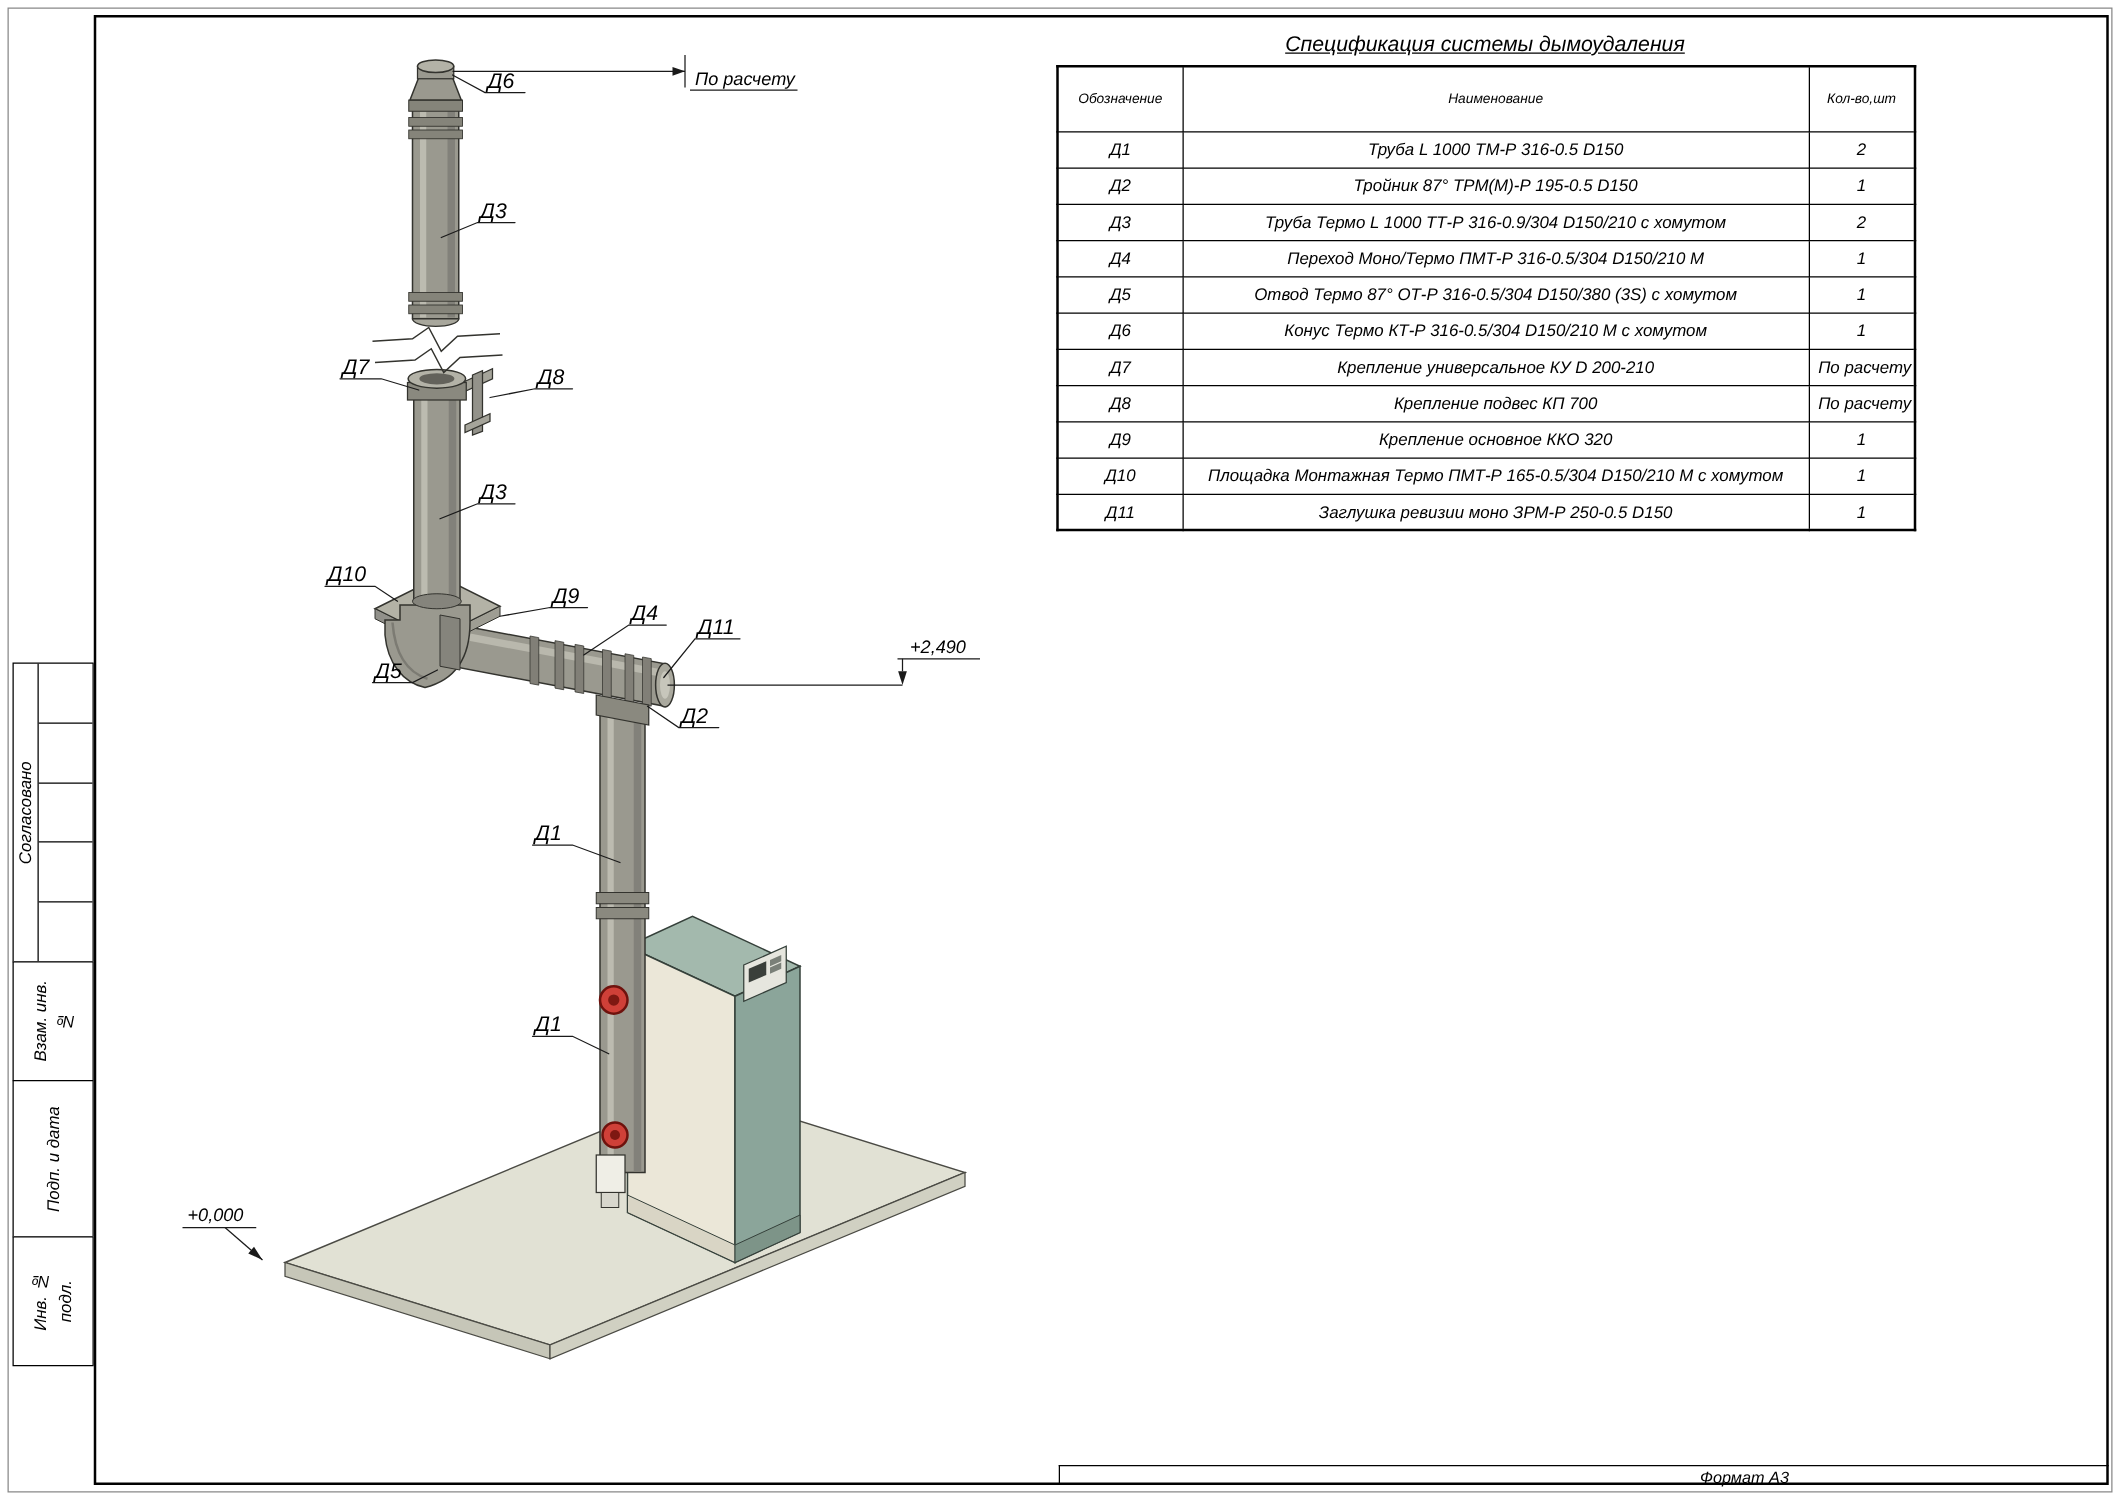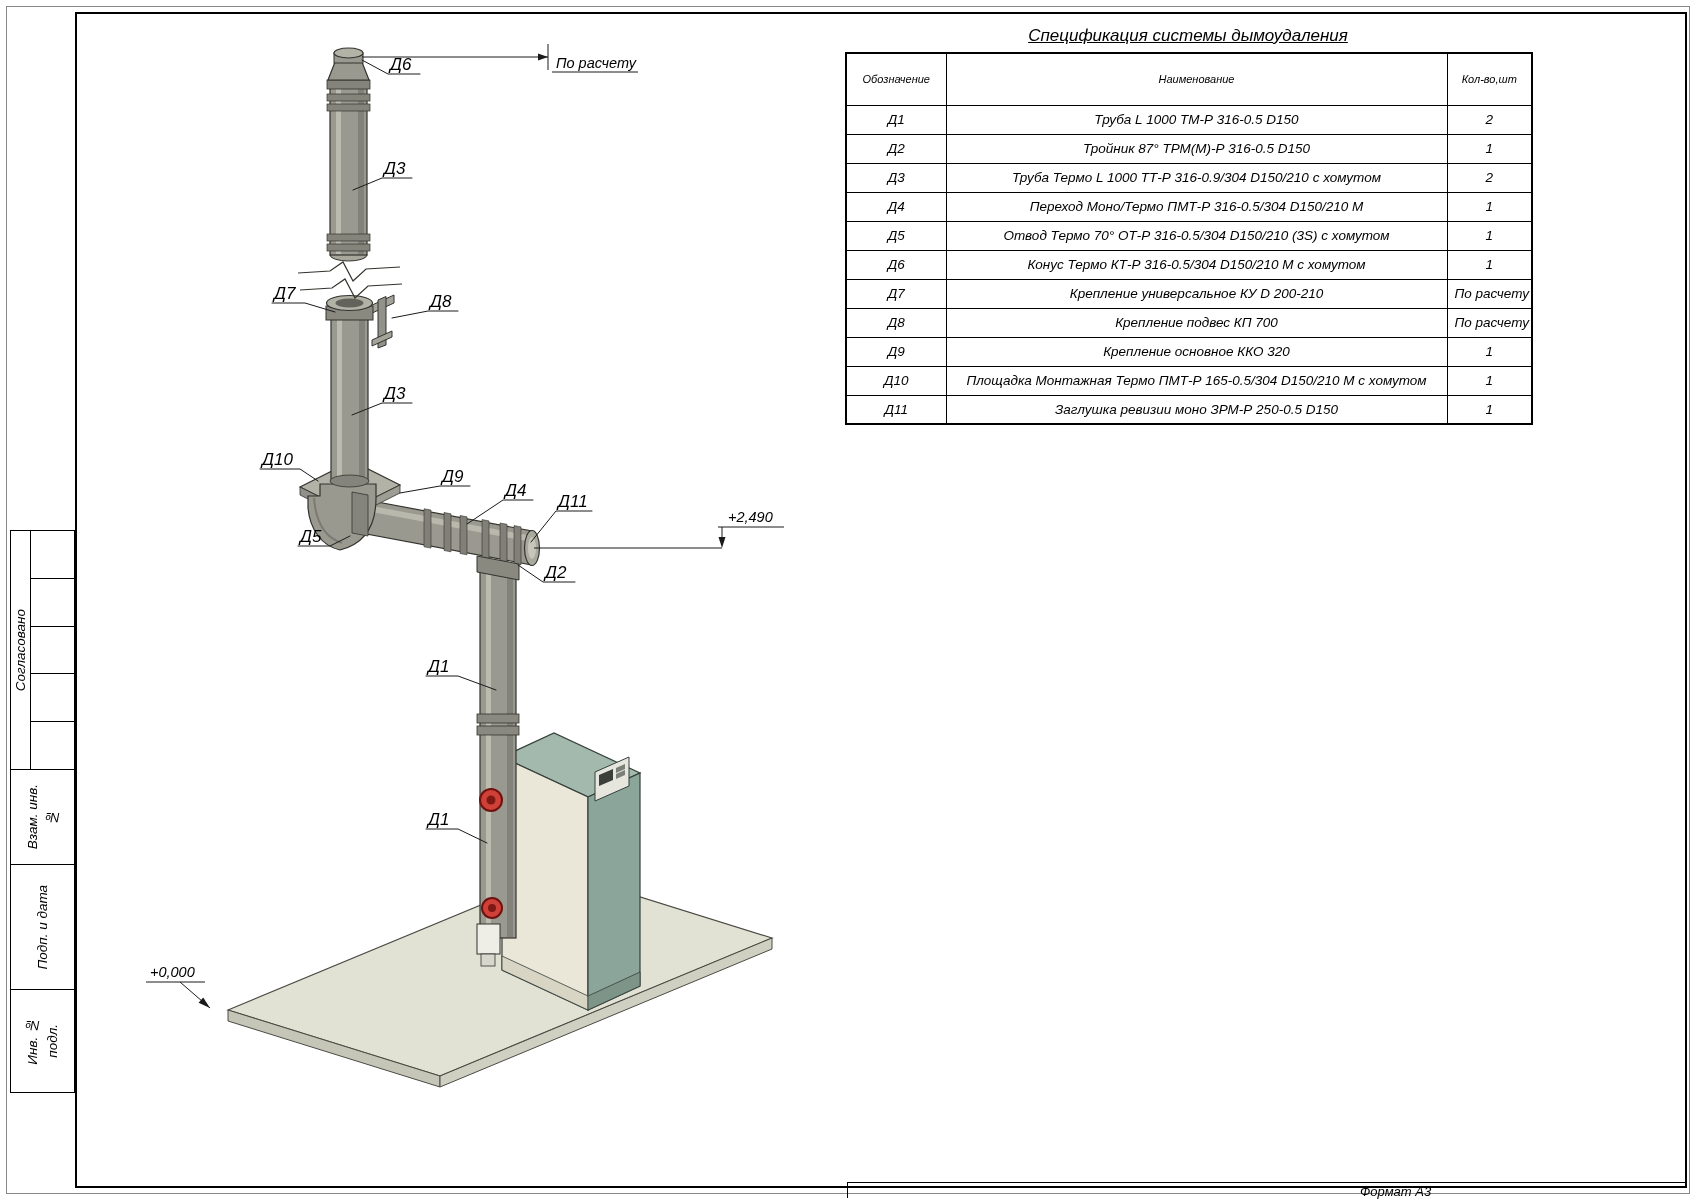--- a/index.html
+++ b/index.html
@@ -28,21 +28,21 @@
   .approve-label-strip { width:20px; border-right:1px solid #000; display:flex; align-items:center; justify-content:center; }
   .approve-cells { flex:1; display:flex; flex-direction:column; }
   .approve-cell { flex:1; border-bottom:1px solid #000; }
   .approve-cell:last-child { border-bottom:none; }
   .sb-center { align-items:center; justify-content:center; gap:5px; }
   .sb-vzam { top:769px; height:96px; }
   .sb-podp { top:864px; height:126px; }
   .sb-inv  { top:989px; height:104px; }
 
   
-  .format-strip { position:absolute; left:847px; top:1172px; width:840px; height:16px; border-top:1.5px solid #000; border-left:1px solid #000; font-size:13px;margin-top:10px; }
+  .format-strip { position:absolute; left:847px; top:1172px; width:840px; height:16px; border-top:1.5px solid #000; border-left:1px solid #000; font-size:13px; }
   .format-strip span { position:absolute; left:512px; top:1px; }
 
   
   .lbl { font-size:17px; font-style:italic; fill:#000; font-family:"Liberation Sans", sans-serif; }
   .dim { font-size:14.5px; font-style:italic; fill:#000; font-family:"Liberation Sans", sans-serif; }
   svg.drawing { position:absolute; left:0; top:0; }
 </style>
 </head>
 <body>
 
@@ -236,36 +236,36 @@
         </tr>
       </thead>
       <tbody>
           <tr>
             <td class="col-code">Д1</td>
             <td class="col-name">Труба L 1000 ТМ-Р 316-0.5 D150</td>
             <td class="col-qty">2</td>
           </tr>
           <tr>
             <td class="col-code">Д2</td>
-            <td class="col-name">Тройник 87° ТРМ(М)-Р 316-0.5 D150</td>
+            <td class="col-name">Тройник 87° ТРМ(М)-Р 195-0.5 D150</td>
             <td class="col-qty">1</td>
           </tr>
           <tr>
             <td class="col-code">Д3</td>
             <td class="col-name">Труба Термо L 1000 ТТ-Р 316-0.9/304 D150/210 с хомутом</td>
             <td class="col-qty">2</td>
           </tr>
           <tr>
             <td class="col-code">Д4</td>
             <td class="col-name">Переход Моно/Термо ПМТ-Р 316-0.5/304 D150/210 М</td>
             <td class="col-qty">1</td>
           </tr>
           <tr>
             <td class="col-code">Д5</td>
-            <td class="col-name">Отвод Термо 70° ОТ-Р 316-0.5/304 D150/210 (3S) с хомутом</td>
+            <td class="col-name">Отвод Термо 87° ОТ-Р 316-0.5/304 D150/380 (3S) с хомутом</td>
             <td class="col-qty">1</td>
           </tr>
           <tr>
             <td class="col-code">Д6</td>
             <td class="col-name">Конус Термо КТ-Р 316-0.5/304 D150/210 М с хомутом</td>
             <td class="col-qty">1</td>
           </tr>
           <tr>
             <td class="col-code">Д7</td>
             <td class="col-name">Крепление универсальное КУ D 200-210</td>

